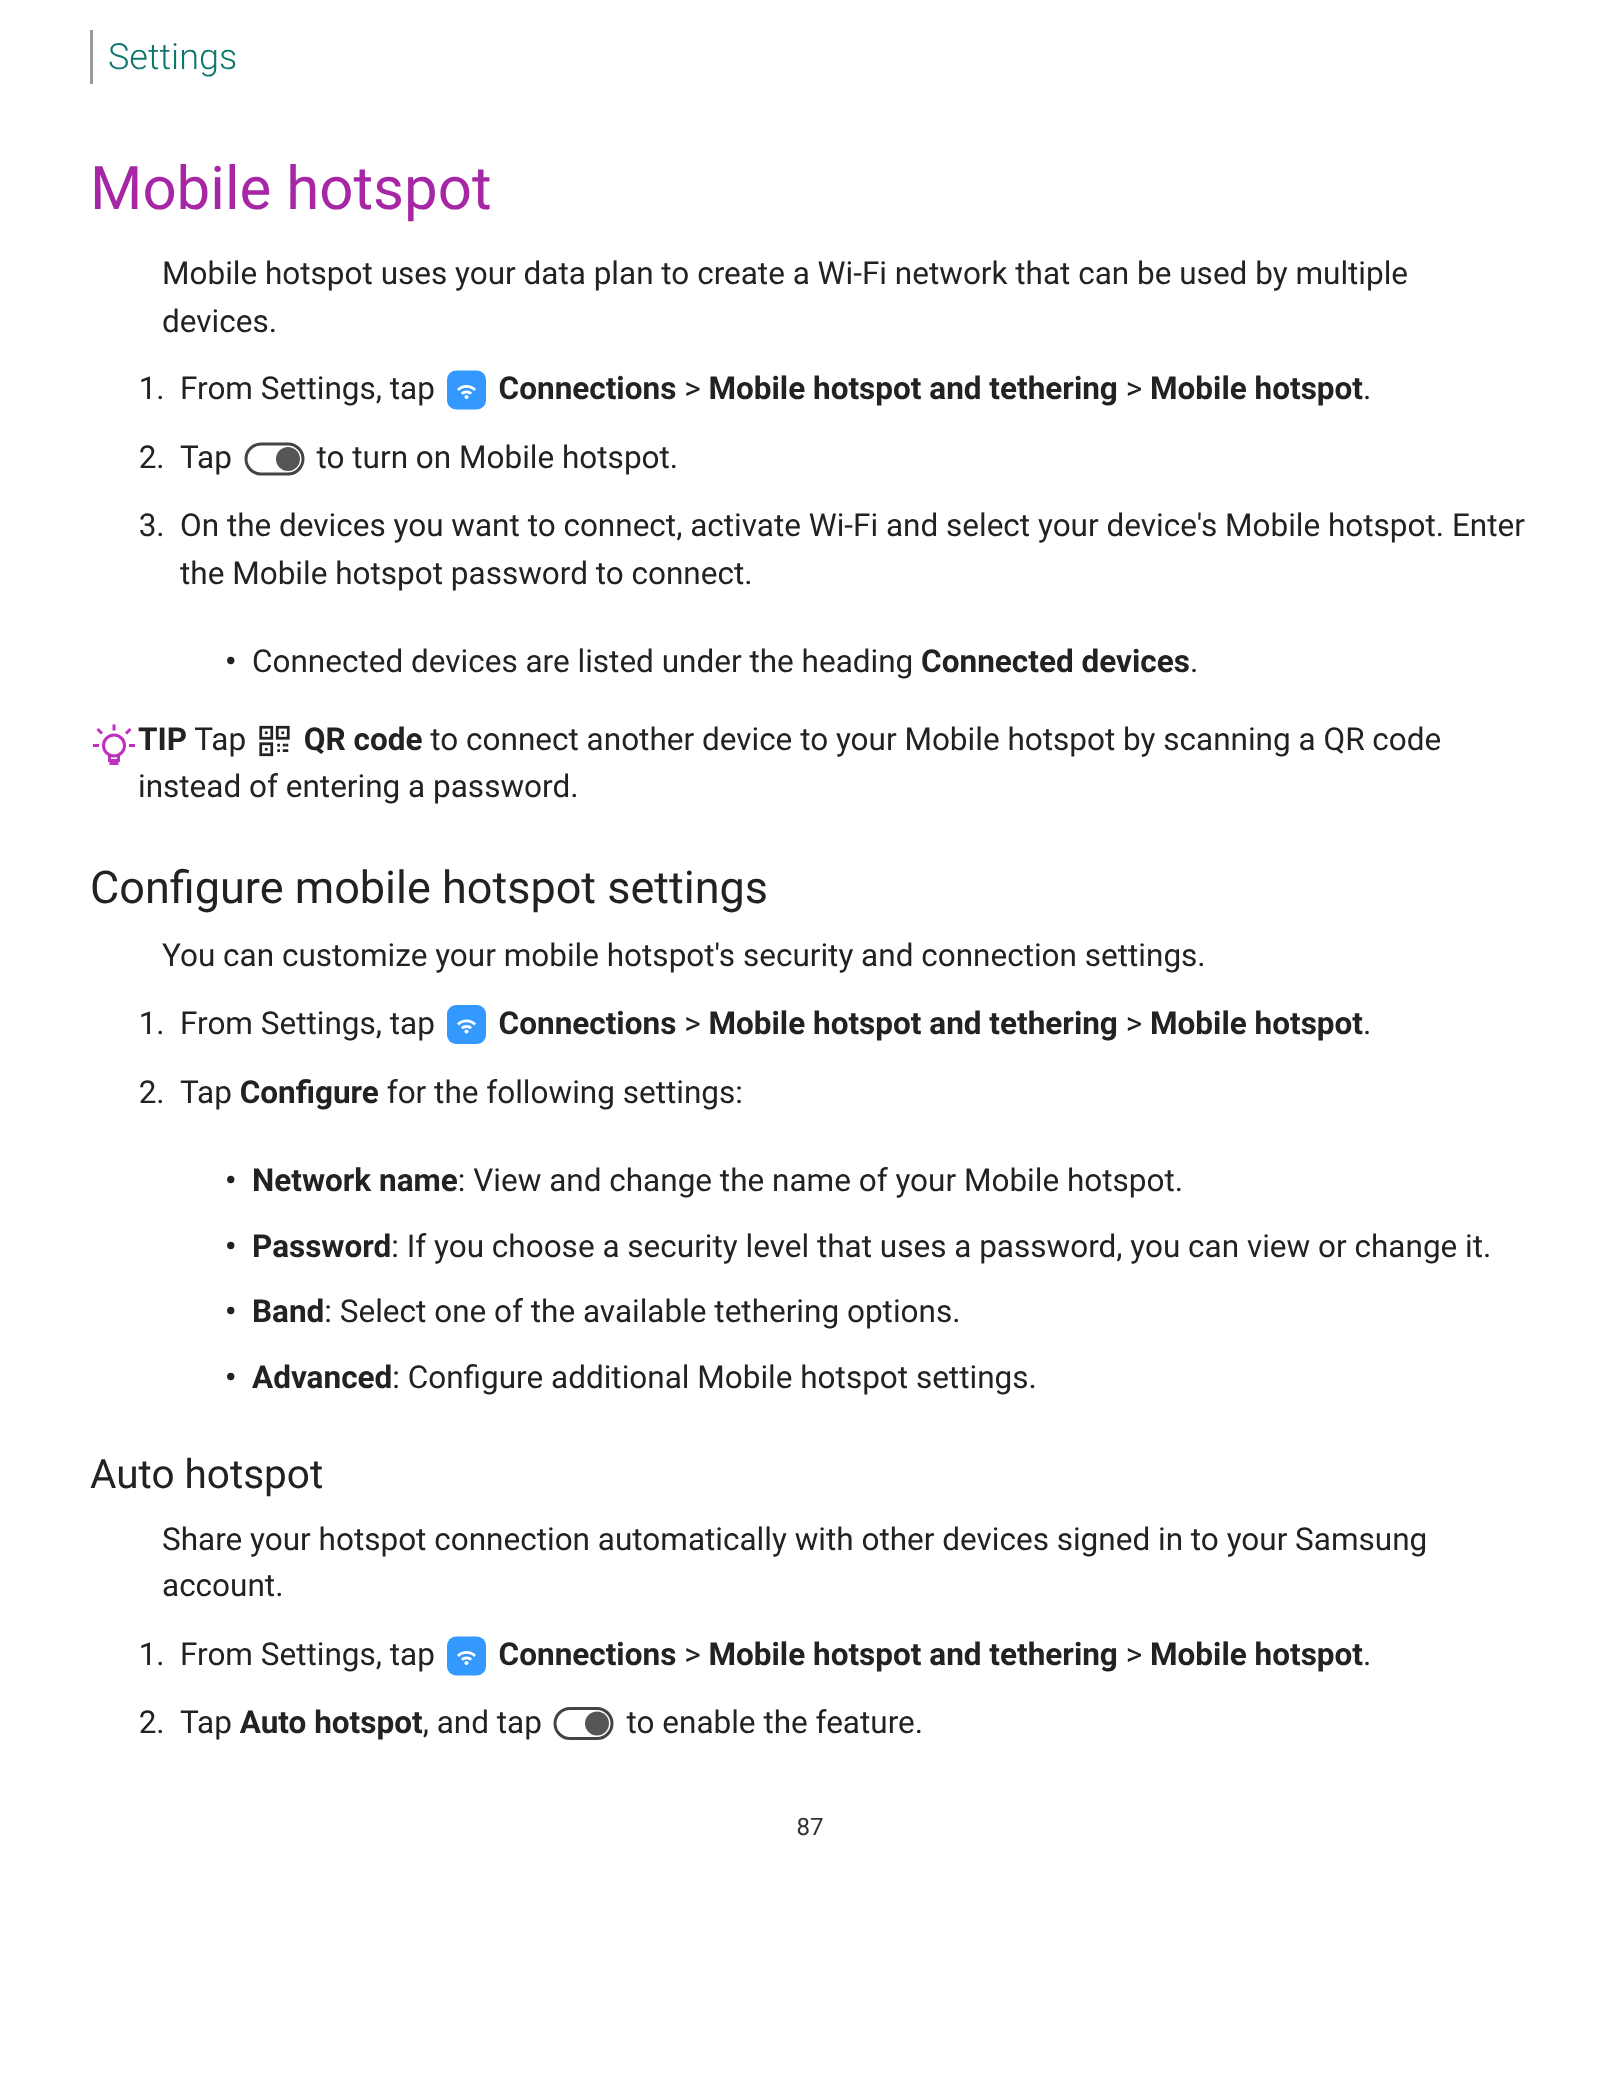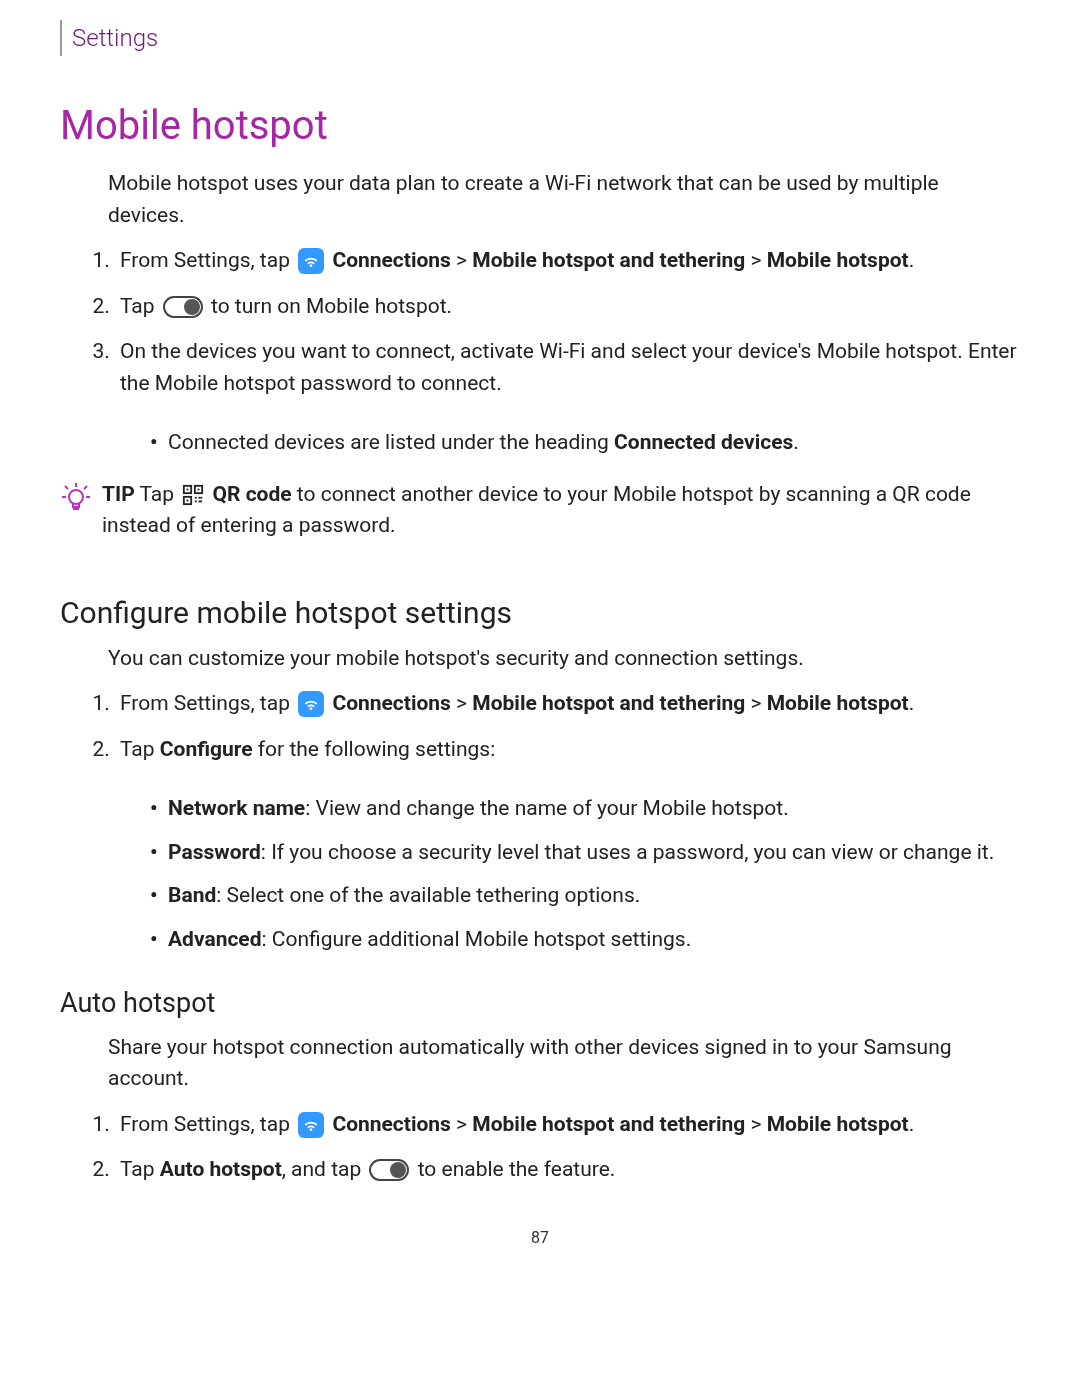--- a/index.html
+++ b/index.html
@@ -10,38 +10,38 @@
     body {
       font-family: -apple-system, BlinkMacSystemFont, "Segoe UI", Roboto, Helvetica, Arial, sans-serif;
       background: #fff;
       width: 1080px;
       padding: 20px 60px 40px 60px;
       color: #222;
       font-size: 21px;
       line-height: 1.5;
     }
     .breadcrumb {
-      color: #701a75;
+      color: #0f766e;
       font-size: 24px;
       font-weight: 300;
       border-left: 2px solid #999;
       padding-left: 10px;
       margin-bottom: 40px;
     }
     h1 {
       color: #a626a6;
       font-size: 40px;
       font-weight: 400;
       margin-bottom: 12px;
     }
     h2 {
       color: #222;
       font-size: 30px;
       font-weight: 400;
-      margin-top: 48px;
+      margin-top: 28px;
       margin-bottom: 8px;
     }
     h3 {
       color: #222;
       font-size: 27px;
       font-weight: 400;
       margin-top: 28px;
       margin-bottom: 8px;
     }
     p {
@@ -107,21 +107,20 @@
       right: 1px;
       top: 1px;
       width: 16px;
       height: 16px;
       background: #555;
       border-radius: 50%;
     }
     .tip-block {
       display: flex;
       align-items: flex-start;
-      gap: 10px;
       margin: 18px 0 26px 0;
     }
     .tip-icon {
       flex-shrink: 0;
       width: 32px;
       height: 32px;
       margin-top: 2px;
     }
     .tip-icon svg {
       width: 32px;

